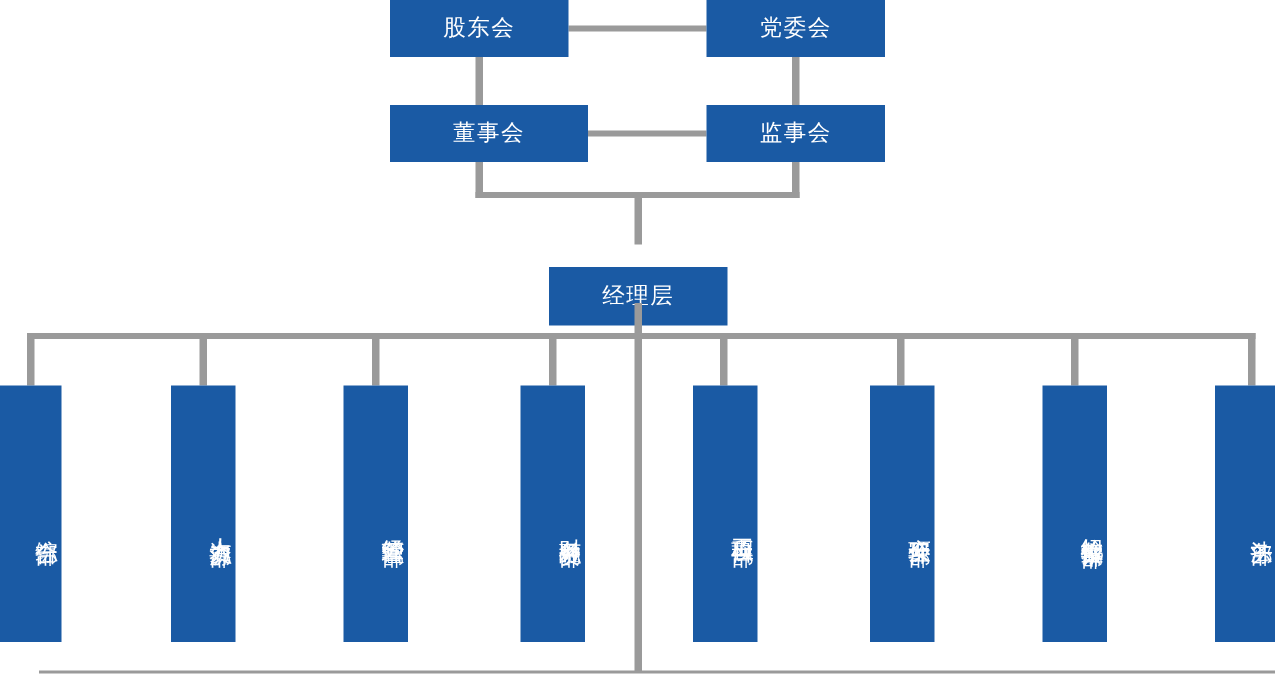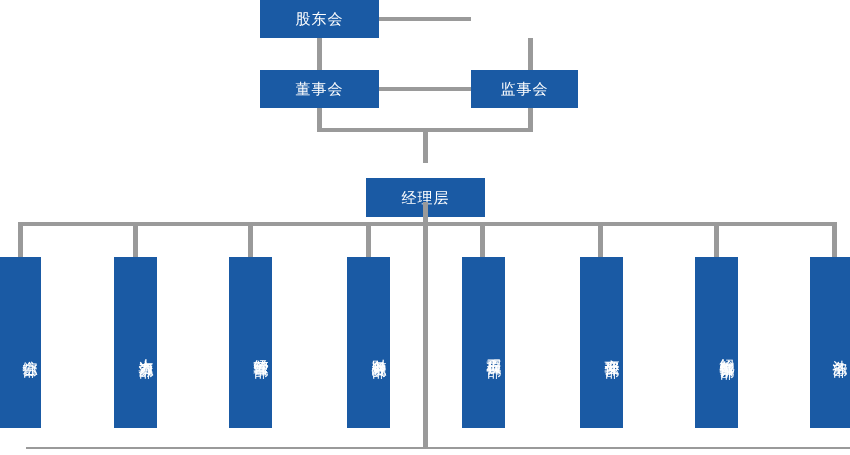--- a/index.html
+++ b/index.html
@@ -64,29 +64,30 @@
 </style>
 </head>
 <body>
 
 <div id="org-chart">
 
   <div class="conn conn-h" style="left:379px; top:17px; width:92px;"></div>
 
   <div class="node top-node" style="left:260px; top:0px; width:119px; height:38px;">股东会</div>
 
+  <div class="node top-node" style="left:471px; top:0px; width:119px; height:38px;">党委会</div>
 
   <div class="conn conn-v" style="left:317px; top:38px; width:5px; height:32px;"></div>
   <div class="conn conn-v" style="left:528px; top:38px; width:5px; height:32px;"></div>
 
   <div class="conn conn-h" style="left:379px; top:87px; width:92px;"></div>
 
-  <div class="node top-node" style="left:260px; top:70px; width:119px; height:38px;">董事会</div>
+  <div class="node top-node" style="left:260px; top:70px; width:132px; height:38px;">董事会</div>
 
-  <div class="node top-node" style="left:471px; top:70px; width:107px; height:38px;text-align:center;">监事会</div>
+  <div class="node top-node" style="left:471px; top:70px; width:119px; height:38px;text-align:center;">监事会</div>
 
   <div class="conn conn-v" style="left:317px; top:108px; width:5px; height:24px;"></div>
   <div class="conn conn-v" style="left:528px; top:108px; width:5px; height:24px;"></div>
   <div class="conn conn-h" style="left:317px; top:128px; width:216px;"></div>
   <div class="conn conn-v" style="left:423px; top:128px; width:5px; height:35px;"></div>
 
   <div class="node top-node" style="left:366px; top:178px; width:119px; height:39px;">经理层</div>
 
   <div class="conn conn-v" style="left:423px; top:202px; width:5px; height:246px;"></div>
 

